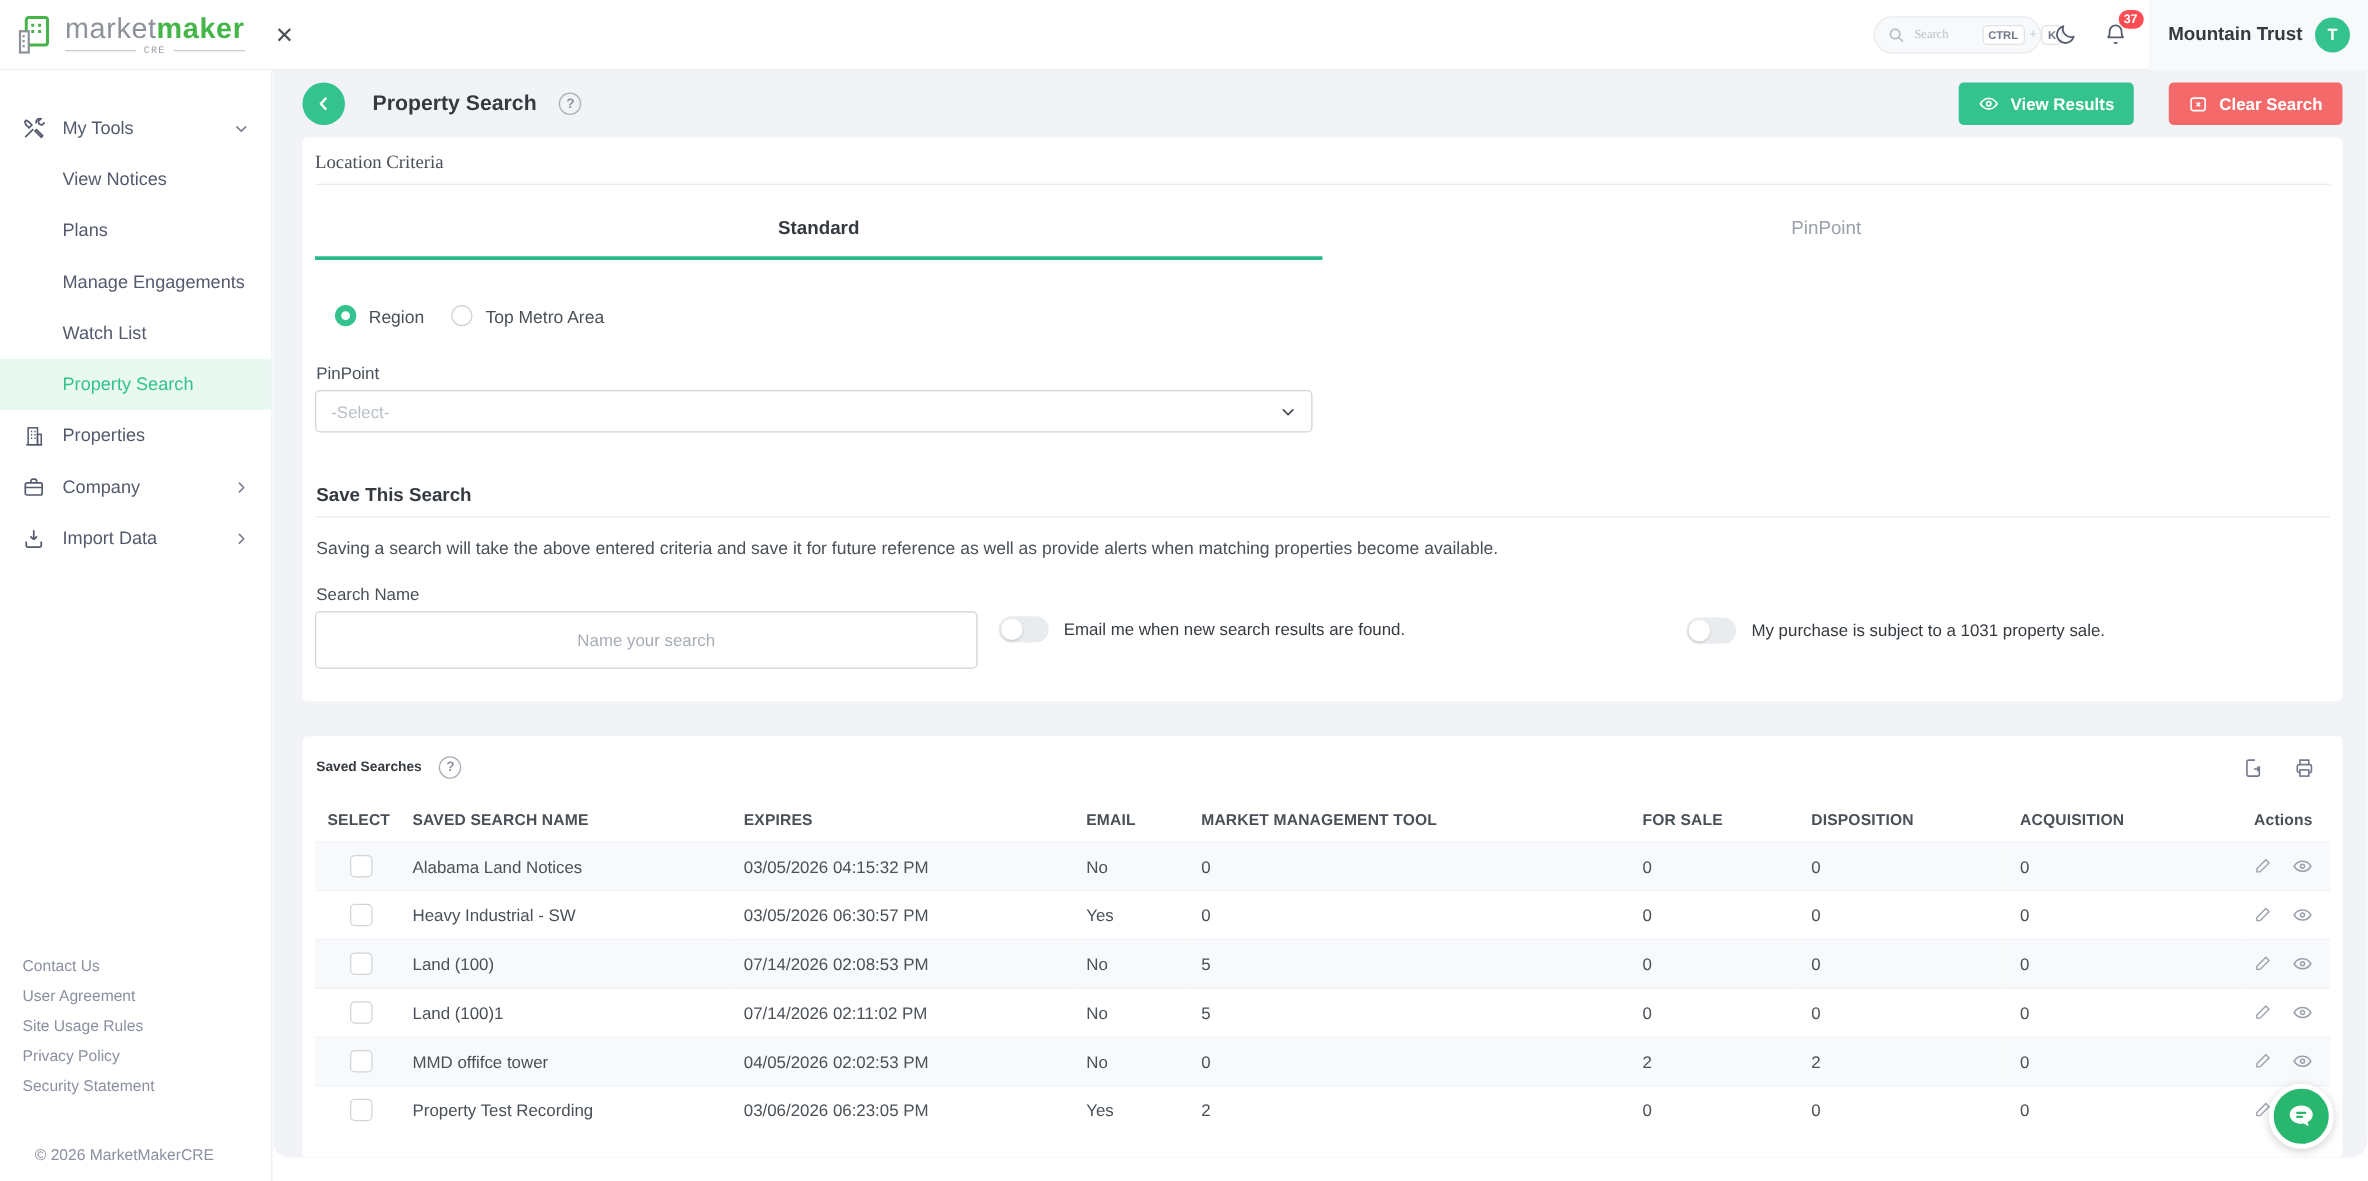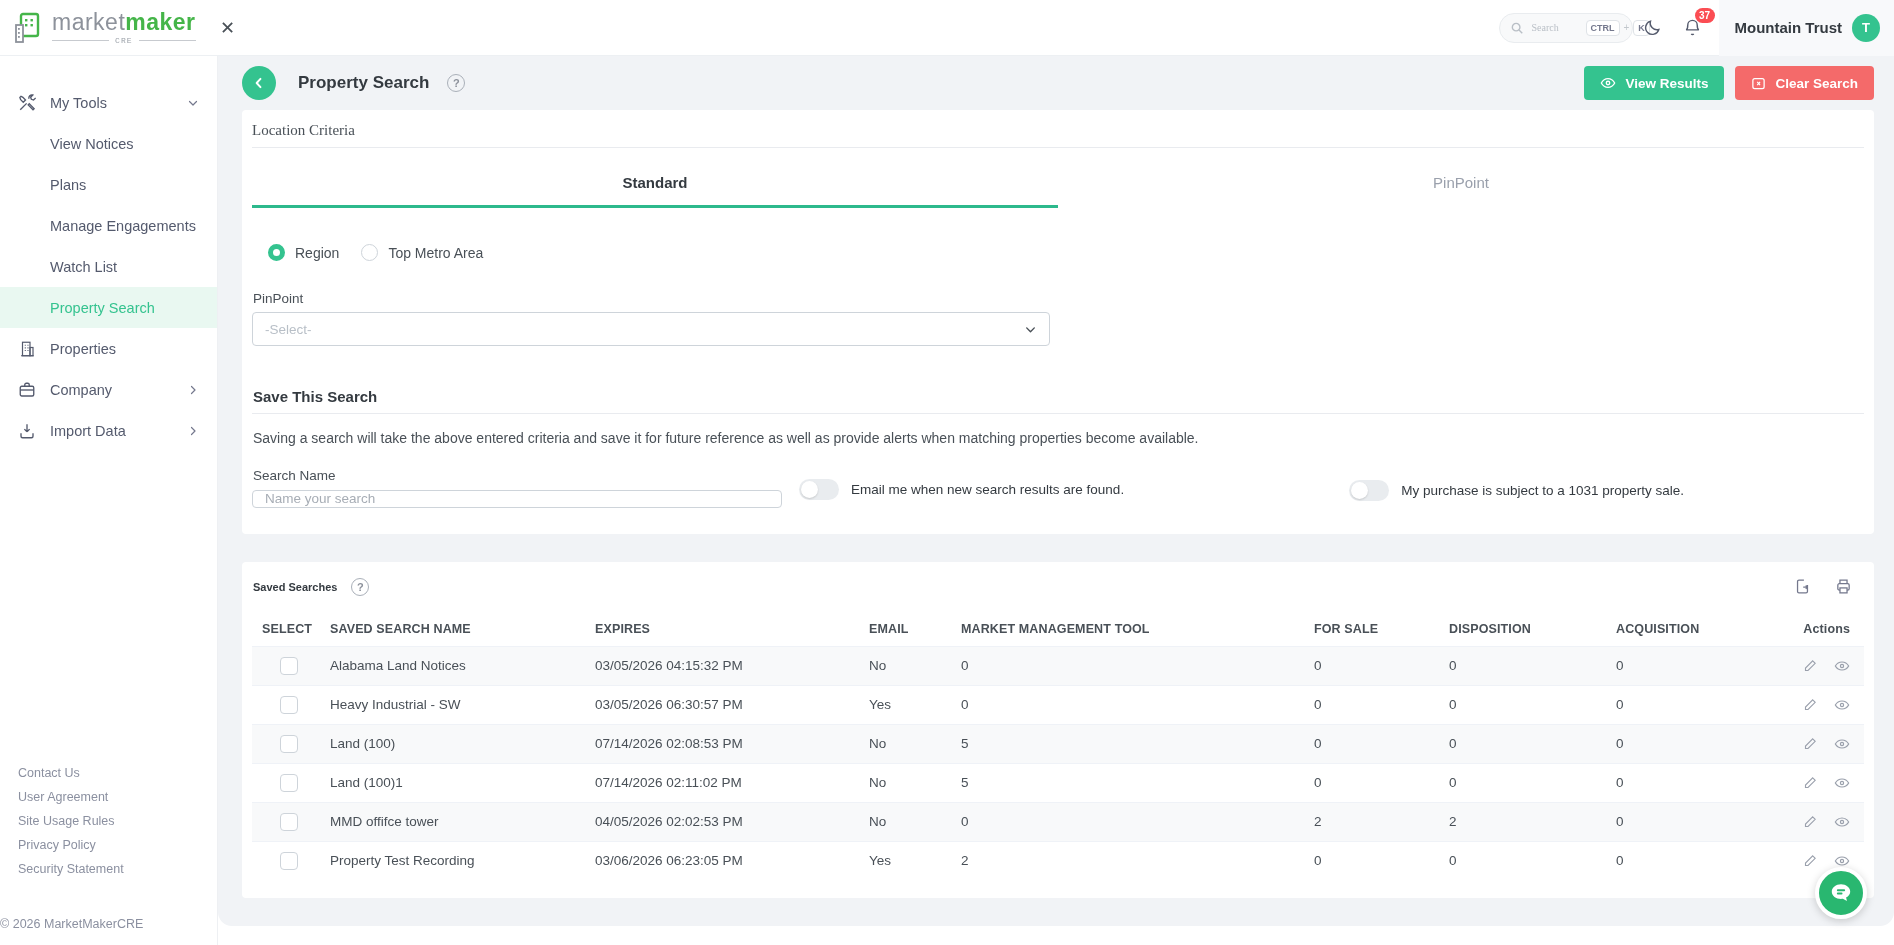--- a/index.html
+++ b/index.html
@@ -44,33 +44,33 @@
   .nav { padding-top:26px; }
   .nav-item { display:flex; align-items:center; height:41px; padding:0 18px 0 18px;
     font-size:14.5px; color:#545a6d; cursor:pointer; }
   .nav-item .nicon { width:20px; margin-right:12px; display:flex; color:#545a6d; }
   .nav-item .nlabel { flex:1; }
   .nav-item .chev { color:#74788d; display:flex; }
   .nav-item.sub { padding-left:50px; }
   .nav-item.active { background:#e9f8f1; color:#34c38f; margin:0 0 0 0; }
   .sidebar-footer { margin-top:auto; padding:0 0 10px 18px; }
   .flink { font-size:12.5px; color:#8b90a0; padding:5px 0; cursor:pointer; }
-  .copyright { font-size:12.5px; color:#8b90a0; padding:26px 18px 14px 0; }
+  .copyright { text-align:center; font-size:12.5px; color:#8b90a0; padding:26px 18px 14px 0; }
 
   
   .main { position:fixed; top:56px; left:218px; width:1676px; height:870px; background:#f1f3f6;
     border-radius:0 0 14px 14px; overflow:hidden; }
   .page-header { display:flex; align-items:center; height:54px; padding:0 20px 0 24px; }
   .back-btn { width:34px; height:34px; border-radius:50%; background:#34c38f; color:#fff;
     display:flex; align-items:center; justify-content:center; cursor:pointer; }
   .page-title { font-size:17px; font-weight:600; color:#343a40; margin-left:22px; }
   .help-circle { width:18px; height:18px; border:1.5px solid #aab0b9; border-radius:50%;
     color:#8c919b; font-size:11px; font-weight:700; display:flex; align-items:center;
     justify-content:center; margin-left:18px; cursor:pointer; }
-  .hdr-actions { margin-left:auto; display:flex; gap:11px; }
+  .hdr-actions { margin-left:auto; display:flex; gap:28px; }
   .btn { height:34px; border:none; border-radius:4px; color:#fff; font-size:13.5px;
     font-weight:700; display:flex; align-items:center; gap:9px; padding:0 16px;
     cursor:pointer; font-family:inherit; }
   .btn-green { background:#34c38f; }
   .btn-red { background:#f46a6a; }
 
   .card { background:#fff; margin:0 20px 0 24px; border-radius:4px; }
   .card-criteria { padding:8px 10px 26px 10px; }
   .section-label { font-size:15px; color:#495057; padding:4px 0 8px 0;font-family:Liberation Serif, serif; }
   .hr { height:1px; background:#e9ebef; }
@@ -89,22 +89,22 @@
   .field-label { font-size:13.5px; color:#495057; margin:30px 0 6px 1px; }
   .select { width:798px; height:34px; border:1px solid #ced4da; border-radius:4px; background:#fff;
     display:flex; align-items:center; justify-content:space-between; padding:0 12px; cursor:pointer; }
   .select .val { font-size:13.5px; color:#b8bfc7; }
   .select .chev { color:#495057; display:flex; }
 
   .save-title { font-size:15px; font-weight:700; color:#343a40; margin:42px 0 8px 1px; }
   .save-desc { font-size:14px; color:#495057; margin:16px 0 0 1px; }
   .save-row { display:flex; align-items:center; margin-top:8px; }
   .name-wrap { width:530px; }
-  .text-input { width:530px; height:18px; border:1px solid #ced4da; border-radius:4px;
-    font-size:13.5px; color:#495057; padding:0 12px; outline:none; font-family:inherit; }
+  .text-input { width:530px; height:46px; border:1px solid #ced4da; border-radius:4px;
+    font-size:13.5px; color:#495057; padding:0 12px; outline:none; font-family:inherit;text-align:center; }
   .text-input::placeholder { color:#a7adb5; }
   .toggle-group { display:flex; align-items:center; gap:12px; }
   .tg1 { margin-left:17px; margin-top:18px; }
   .tg2 { margin-left:225px; margin-top:20px; }
   .toggle { width:40px; height:21px; border-radius:11px; background:#e9ecef; position:relative; cursor:pointer; }
   .toggle .knob { position:absolute; top:2px; left:2px; width:17px; height:17px; border-radius:50%;
     background:#fff; box-shadow:0 1px 2px rgba(0,0,0,.15); }
   .toggle-label { font-size:13.5px; color:#343a40; }
 
   

